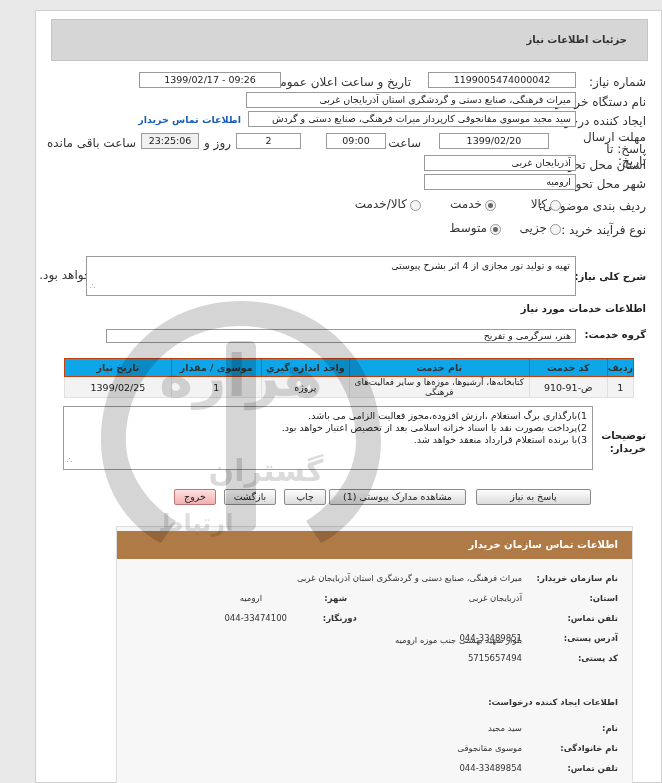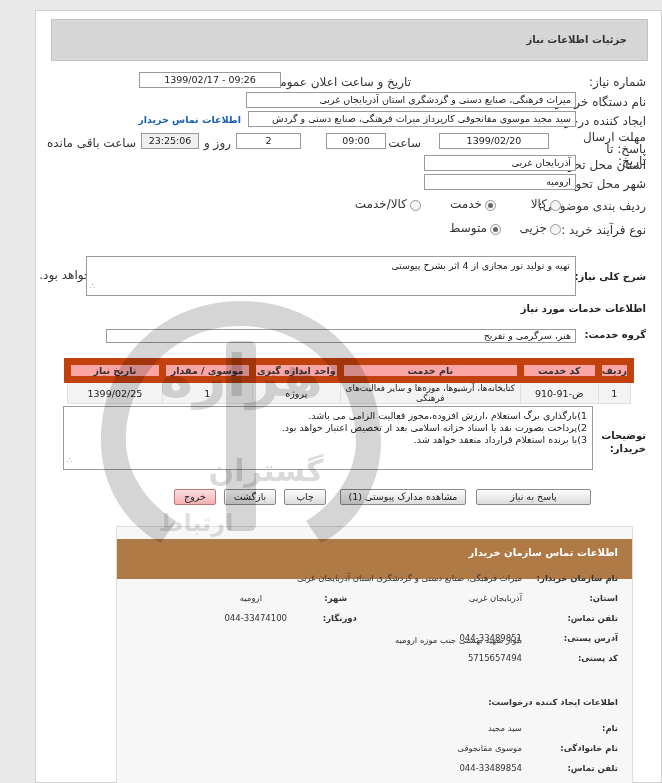--- a/index.html
+++ b/index.html
@@ -13,42 +13,43 @@
   .box.ltr { direction: ltr; text-align: center; }
   .box.gray { background: #f0f0f0; }
   .link { position: absolute; color: #1a5fb4; font-weight: bold; font-size: 9.5px; white-space: nowrap; }
   .radio { display: inline-block; width: 11px; height: 11px; border: 1px solid #999; border-radius: 50%; background: #f5f5f5; vertical-align: middle; position: relative; }
   .radio.on::after { content: ""; position: absolute; left: 2px; top: 2px; width: 5px; height: 5px; border-radius: 50%; background: #666; }
   .check { display: inline-block; width: 11px; height: 11px; border: 1px solid #999; background: #eee; vertical-align: middle; position: relative; font-size: 9px; line-height: 9px; text-align: center; color: #888; }
   .section-title { position: absolute; font-weight: bold; font-size: 10px; color: #222; }
   .textarea { position: absolute; border: 1px solid #9a9a9a; background: #fff; font-size: 9.5px; padding: 3px 5px; line-height: 12px; }
   .resize { position: absolute; left: 3px; bottom: 2px; font-size: 8px; color: #999; }
   table.items { position: absolute; left: 28px; top: 347px; width: 570px; border-collapse: collapse; font-size: 9.5px; }
-  table.items th { background: #fca5a5; color: #333; font-weight: bold; height: 18px; border: 7px solid #c2410c; }
+  table.items th { background: #0ea5e9; color: #333; font-weight: bold; height: 18px; border: 1px solid #c2410c; }
   table.items td { background: #f3f3f3; height: 18px; text-align: center; border: 1px solid #e0e0e0; }
   .btn { position: absolute; height: 16px; border: 1px solid #8a8a8a; background: linear-gradient(#fdfdfd,#dcdcdc); font-size: 9.5px; line-height: 14px; text-align: center; color: #222; border-radius: 2px; }
   .btn.red { background: linear-gradient(#fde0e0,#f2b0b0); border-color: #b77; }
   .contact { position: absolute; left: 80px; top: 515px; width: 517px; height: 258px; background: #f7f7f7; border: 1px solid #ddd; }
-  .contact-head { position: absolute; left: 0; top: 12px; width: 100%; height: 40px; background: #b07a46; }
+  .contact-head { position: absolute; left: 0; top: 4px; width: 100%; height: 28px; background: #b07a46; }
   .contact-head .t { position: absolute; right: 14px; top: 8px; color: #fff; font-weight: bold; font-size: 10px; }
   .c-lbl { position: absolute; font-weight: bold; font-size: 8.5px; color: #333; white-space: nowrap; }
   .c-val { position: absolute; font-size: 8.5px; color: #333; white-space: nowrap; }
   .c-val.ltr { direction: ltr; }
   .watermark { position: absolute; pointer-events: none; }
 </style>
 </head>
 <body>
 
 <div class="frame">
 
   <div class="header-bar">
     <span class="title">جزئیات اطلاعات نیاز</span>
   </div>
 
   <span class="lbl" style="right:15px;top:64px;">شماره نیاز:</span>
+  <div class="box ltr" style="right:85px;top:61px;width:148px;">1199005474000042</div>
   <span class="lbl" style="right:250px;top:64px;">تاریخ و ساعت اعلان عمومی:</span>
   <div class="box ltr" style="right:380px;top:61px;width:142px;">1399/02/17 - 09:26</div>
 
   <span class="lbl" style="right:15px;top:84px;">نام دستگاه خریدار:</span>
   <div class="box" style="right:85px;top:81px;width:330px;">میراث فرهنگی، صنایع دستی و گردشگری استان آذربایجان غربی</div>
 
   <span class="lbl" style="right:15px;top:103px;">ایجاد کننده درخواست:</span>
   <div class="box" style="right:85px;top:100px;width:328px;">سید مجید موسوی مقانجوقی کارپرداز میراث فرهنگی، صنایع دستی و گردش</div>
   <span class="link" style="right:420px;top:103px;">اطلاعات تماس خریدار</span>
 
@@ -130,21 +131,21 @@
 
   <span class="section-title" style="right:15px;top:418px;width:60px;white-space:normal;line-height:13px;">توضیحات خریدار:</span>
   <div class="textarea" style="right:68px;top:395px;width:530px;height:64px;">
     <div>1)بارگذاری برگ استعلام ،ارزش افزوده،مجوز فعالیت الزامی می باشد.</div>
     <div>2)پرداخت بصورت نقد یا اسناد خزانه اسلامی بعد از تخصیص اعتبار خواهد بود.</div>
     <div>3)با برنده استعلام قرارداد منعقد خواهد شد.</div>
     <span class="resize">∴</span>
   </div>
 
   <div class="btn" style="right:70px;top:478px;width:115px;">پاسخ به نیاز</div>
-  <div class="btn" style="right:195px;top:478px;width:126px;">مشاهده مدارک پیوستی (1)</div>
+  <div class="btn" style="right:195px;top:478px;width:137px;">مشاهده مدارک پیوستی (1)</div>
   <div class="btn" style="right:335px;top:478px;width:42px;">چاپ</div>
   <div class="btn" style="right:385px;top:478px;width:52px;">بازگشت</div>
   <div class="btn red" style="right:445px;top:478px;width:42px;">خروج</div>
 
   <div class="contact">
     <div class="contact-head">
       <span class="t">اطلاعات تماس سازمان خریدار</span>
     </div>
     <span class="c-lbl" style="right:14px;top:46px;">نام سازمان خریدار:</span>
     <span class="c-val" style="right:110px;top:46px;">میراث فرهنگی، صنایع دستی و گردشگری استان آذربایجان غربی</span>

